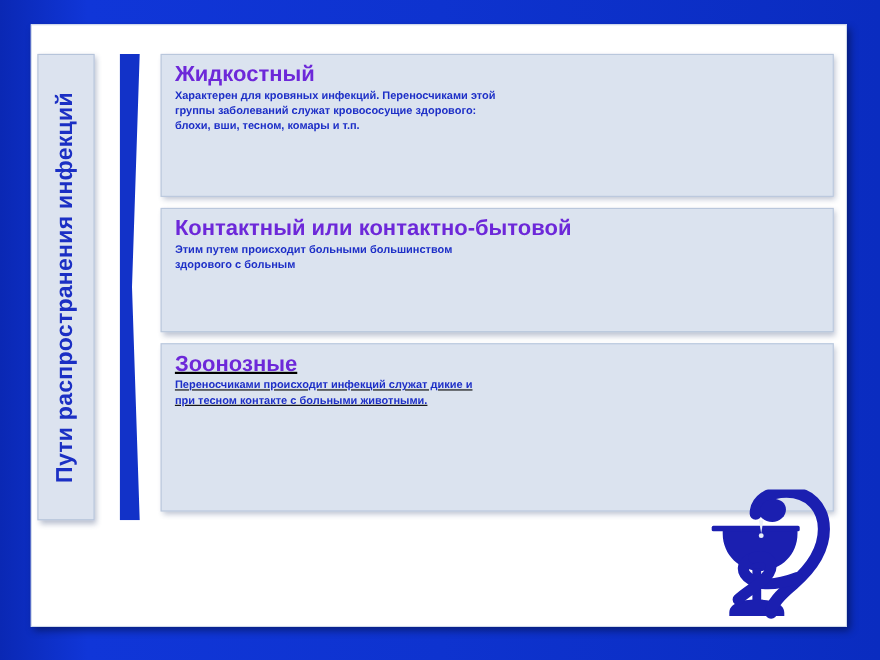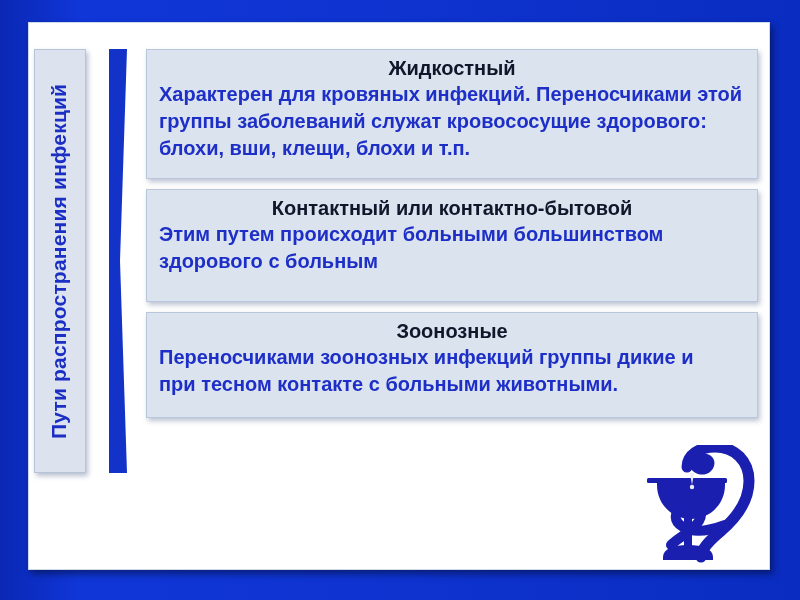--- a/index.html
+++ b/index.html
@@ -97,33 +97,32 @@
   .card {
     background: #dbe3ef;
     border: 1px solid #b9c7dc;
     box-shadow: 2px 3px 5px rgba(40,60,110,0.30);
     padding: 6px 12px 8px 12px;
     overflow: hidden;
   }
 
   .card-1 { height: 130px; }
   .card-2 { height: 113px; }
-  .card-3 { height: 106px; }
+  .card-3 { height: 153px; text-decoration: underline; }
 
   .card-title {
-    text-align: center;
     font-size: 20px;
     font-weight: bold;
-    color: #0f172a;
+    color: #6d28d9;
     line-height: 1.22;
     margin-bottom: 1px;
   }
 
   .card-body {
-    font-size: 20px;
+    font-size: 10px;
     font-weight: bold;
     color: #1d2fc7;
     line-height: 1.33;
     text-align: justify;
     text-justify: inter-word;
   }
   .card-body > span { display: block; }
 
   
   .emblem {
@@ -153,36 +152,36 @@
       </svg>
     </div>
 
     <div class="content-col">
 
       <div class="card card-1">
         <div class="card-title">Жидкостный</div>
         <div class="card-body">
           <span>Характерен для кровяных инфекций. Переносчиками этой</span>
           <span>группы заболеваний служат кровососущие здорового:</span>
-          <span>блохи, вши, клещи, блохи и т.п.</span>
+          <span>блохи, вши, тесном, комары и т.п.</span>
         </div>
       </div>
 
       <div class="card card-2">
         <div class="card-title">Контактный или контактно-бытовой</div>
         <div class="card-body">
           <span>Этим путем происходит больными большинством</span>
           <span>здорового с больным</span>
         </div>
       </div>
 
       <div class="card card-3">
         <div class="card-title">Зоонозные</div>
         <div class="card-body">
-          <span>Переносчиками зоонозных инфекций группы дикие и</span>
+          <span>Переносчиками происходит инфекций служат дикие и</span>
           <span>при тесном контакте с больными животными.</span>
         </div>
       </div>
 
     </div>
 
     <div class="emblem">
       <svg width="116" height="118" viewBox="0 0 116 118" xmlns="http://www.w3.org/2000/svg">
         <g fill="#1b1fb0">
 

